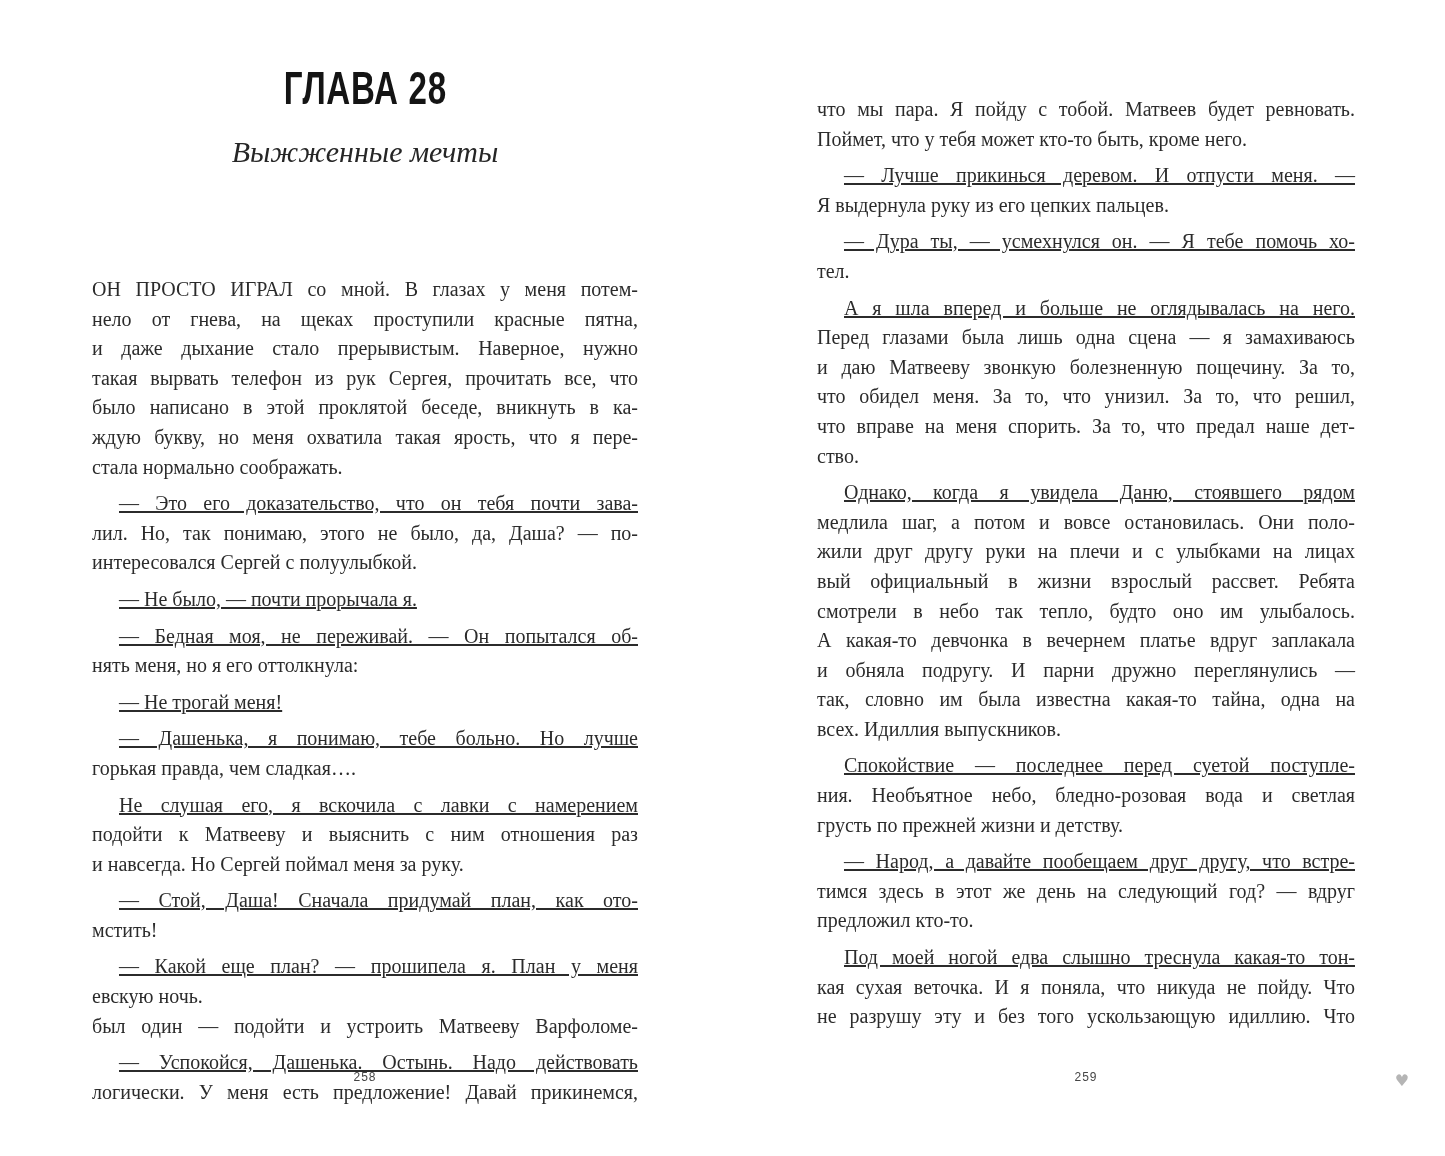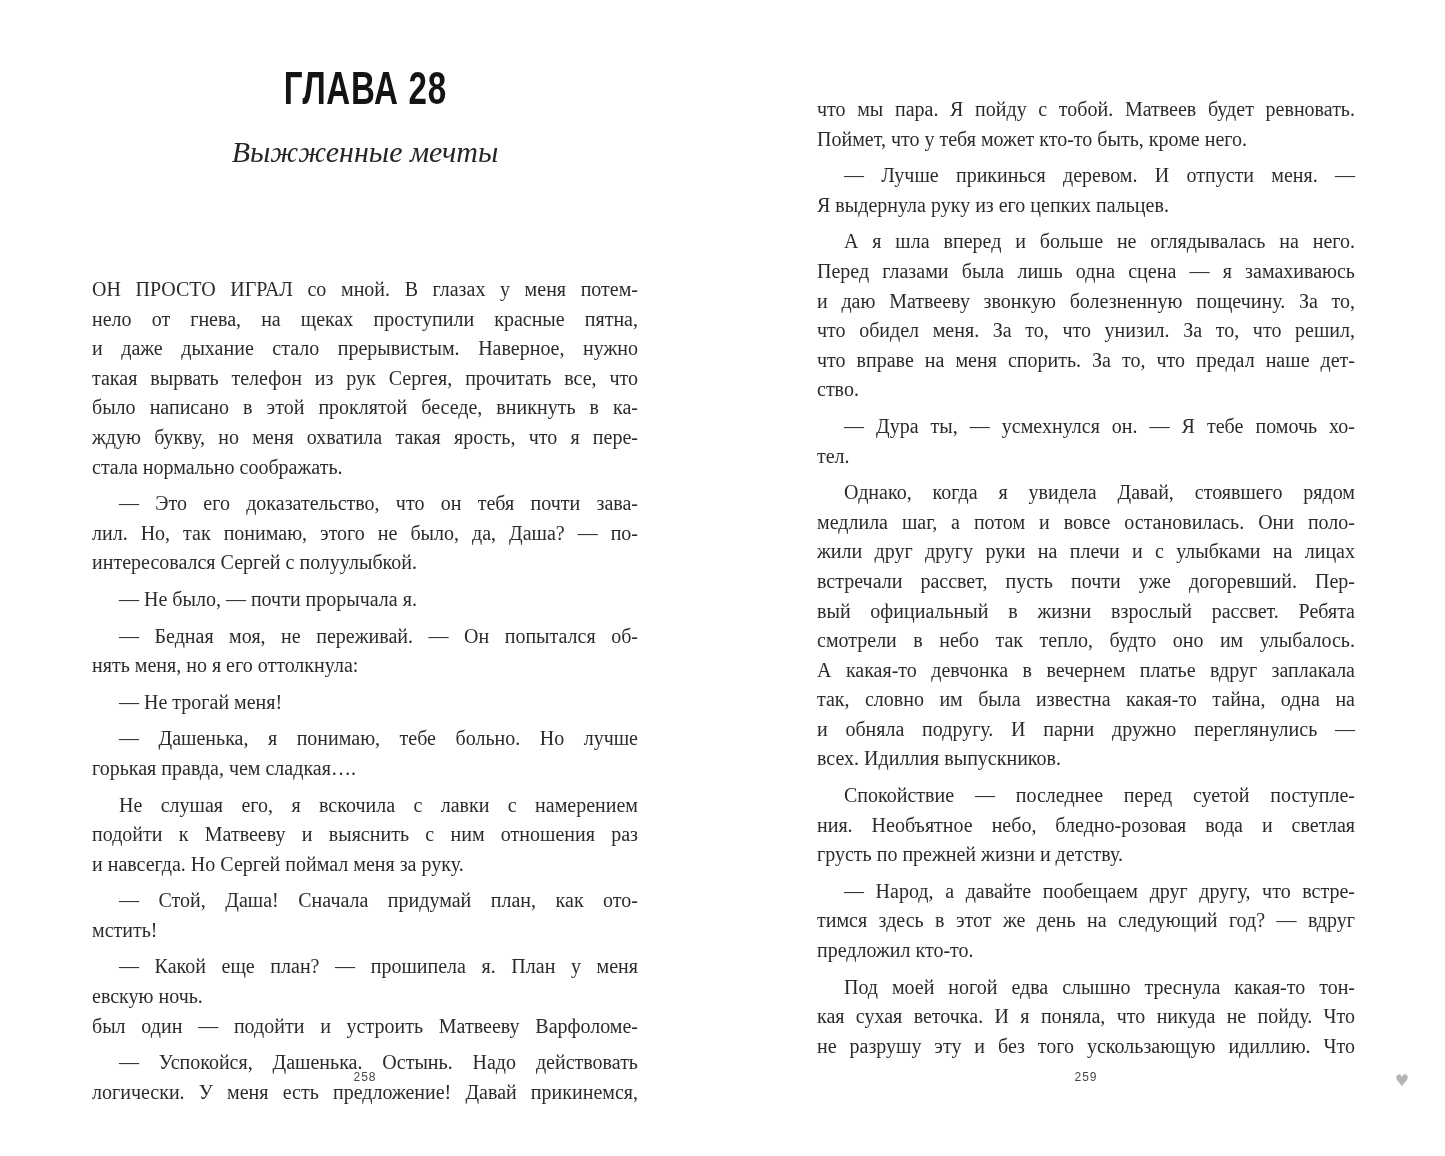--- a/index.html
+++ b/index.html
@@ -54,21 +54,21 @@
   }
   #left-body  { left: 85px;  top: 268px; width: 560px; }
   #right-body { left: 810px; top: 88px;  width: 552px; }
 
   .para { margin: 7px; }
   .line {
     text-align: justify;
     text-align-last: justify;
   }
   .line.lastline { text-align-last: left; }
-  .para.indent .line:first-child { text-indent: 27px; }
+  .para.indent .line:first-child { text-indent: 27px; text-decoration: underline; }
 
   
   .page-number {
     position: absolute;
     top: 1070px;
     font-family: "Liberation Sans", sans-serif;
     font-size: 12px;
     letter-spacing: 1px;
     color: #454545;
     text-align: center;
@@ -159,41 +159,40 @@
     <div class="body-col" id="right-body">
         <div class="para">
           <div class="line">что мы пара. Я пойду с тобой. Матвеев будет ревновать.</div>
           <div class="line lastline">Поймет, что у тебя может кто-то быть, кроме него.</div>
         </div>
         <div class="para indent">
           <div class="line">— Лучше прикинься деревом. И отпусти меня. —</div>
           <div class="line lastline">Я выдернула руку из его цепких пальцев.</div>
         </div>
         <div class="para indent">
+          <div class="line">— Дура ты, — усмехнулся он. — Я тебе помочь хо-</div>
+          <div class="line lastline">тел.</div>
+        </div>
+        <div class="para indent">
           <div class="line">А я шла вперед и больше не оглядывалась на него.</div>
           <div class="line">Перед глазами была лишь одна сцена — я замахиваюсь</div>
           <div class="line">и даю Матвееву звонкую болезненную пощечину. За то,</div>
           <div class="line">что обидел меня. За то, что унизил. За то, что решил,</div>
           <div class="line">что вправе на меня спорить. За то, что предал наше дет-</div>
           <div class="line lastline">ство.</div>
         </div>
         <div class="para indent">
-          <div class="line">— Дура ты, — усмехнулся он. — Я тебе помочь хо-</div>
-          <div class="line lastline">тел.</div>
-        </div>
-        <div class="para indent">
-          <div class="line">Однако, когда я увидела Давай, стоявшего рядом</div>
+          <div class="line">Однако, когда я увидела Даню, стоявшего рядом</div>
           <div class="line">медлила шаг, а потом и вовсе остановилась. Они поло-</div>
           <div class="line">жили друг другу руки на плечи и с улыбками на лицах</div>
-          <div class="line">встречали рассвет, пусть почти уже догоревший. Пер-</div>
           <div class="line">вый официальный в жизни взрослый рассвет. Ребята</div>
           <div class="line">смотрели в небо так тепло, будто оно им улыбалось.</div>
           <div class="line">А какая-то девчонка в вечернем платье вдруг заплакала</div>
+          <div class="line">и обняла подругу. И парни дружно переглянулись —</div>
           <div class="line">так, словно им была известна какая-то тайна, одна на</div>
-          <div class="line">и обняла подругу. И парни дружно переглянулись —</div>
           <div class="line lastline">всех. Идиллия выпускников.</div>
         </div>
         <div class="para indent">
           <div class="line">Спокойствие — последнее перед суетой поступле-</div>
           <div class="line">ния. Необъятное небо, бледно-розовая вода и светлая</div>
           <div class="line lastline">грусть по прежней жизни и детству.</div>
         </div>
         <div class="para indent">
           <div class="line">— Народ, а давайте пообещаем друг другу, что встре-</div>
           <div class="line">тимся здесь в этот же день на следующий год? — вдруг</div>

